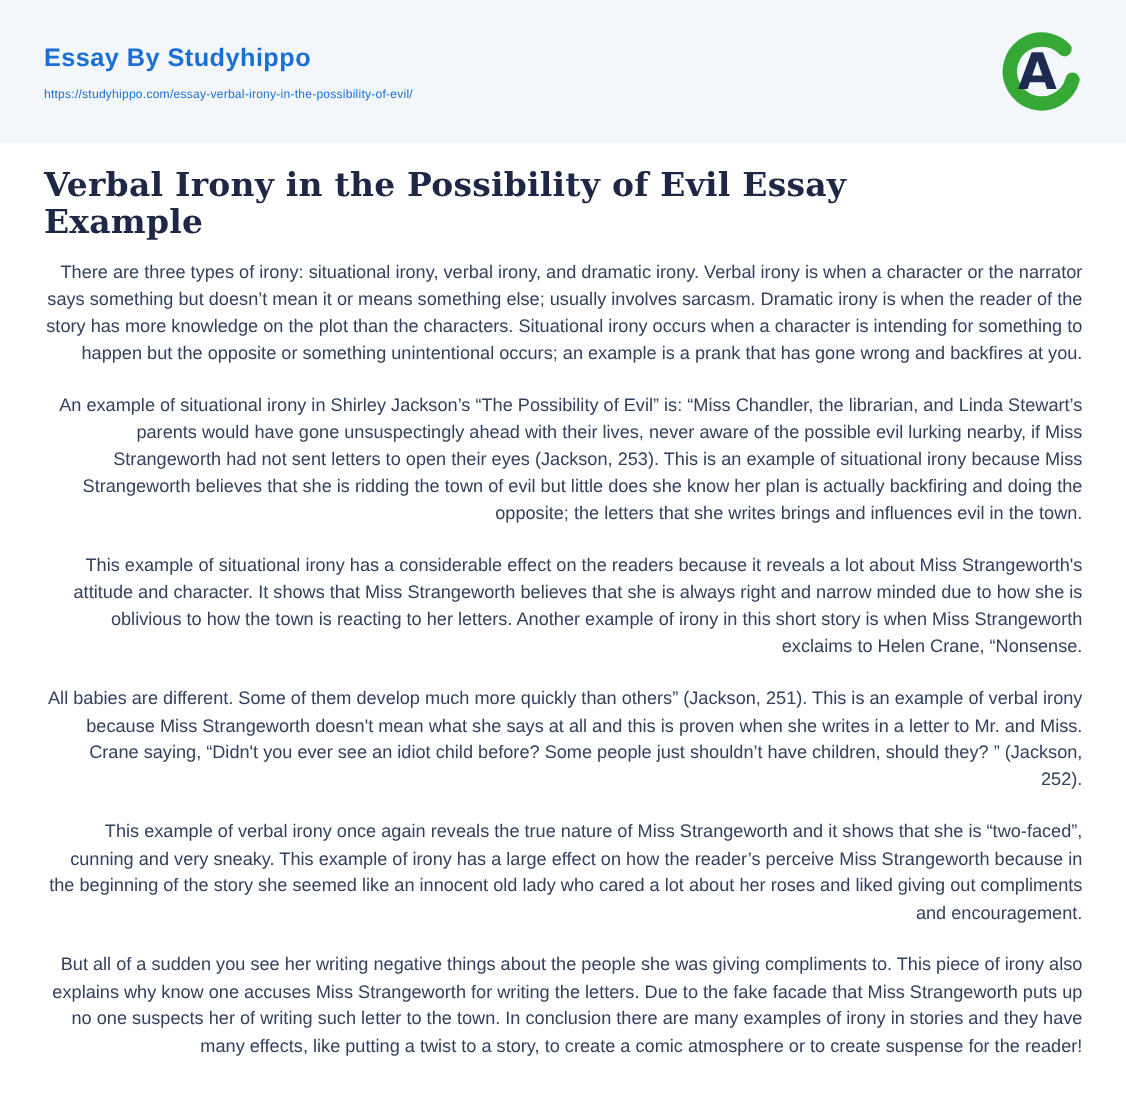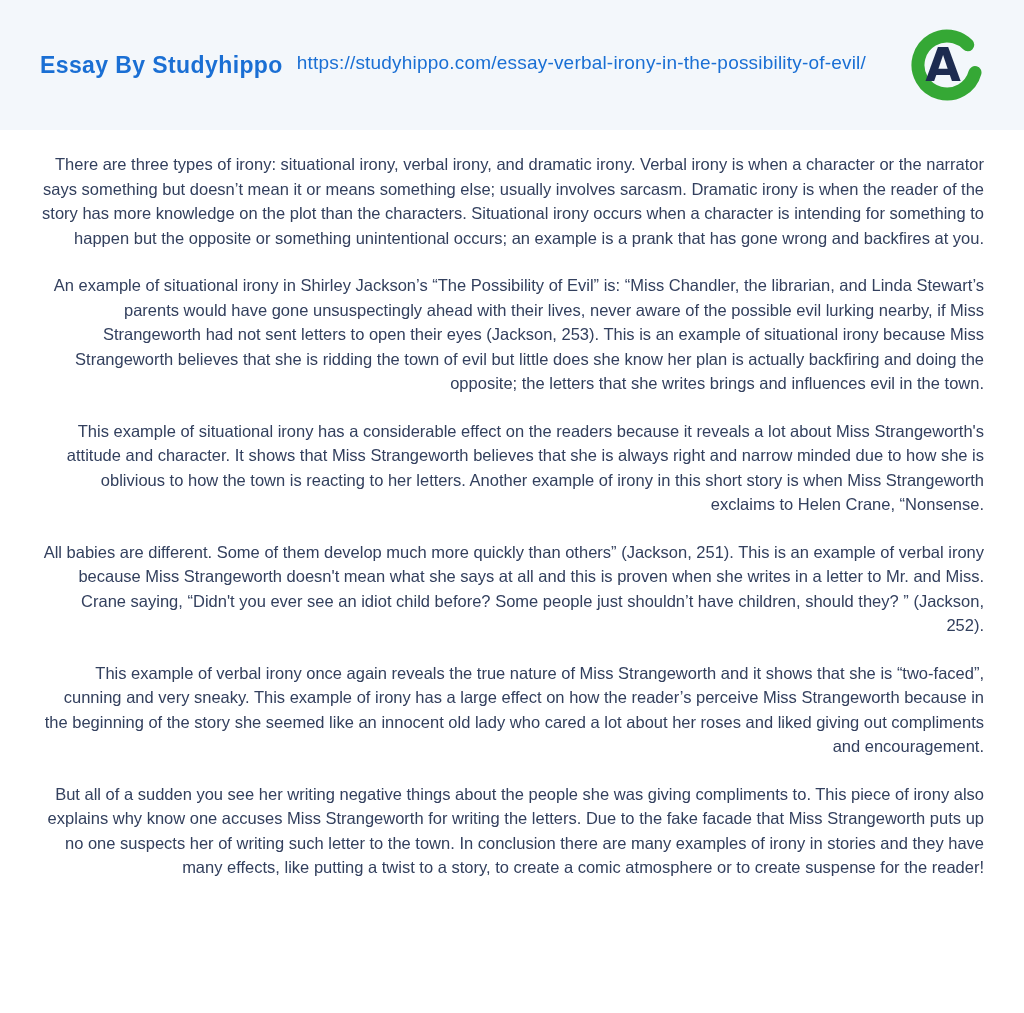--- a/index.html
+++ b/index.html
@@ -14,30 +14,30 @@
   
   .page-header {
     width: 100%;
     height: 130px;
     background: #f3f7fb;
     display: flex;
     align-items: center;
     justify-content: space-between;
     padding: 0 40px;
   }
-  .header-text { display: flex; gap: 14px; }
+  .header-text { display: flex; flex-direction: column; gap: 14px; }
   .site-title {
     color: #1a6fd4;
     font-size: 23px;
     font-weight: 700;
     letter-spacing: 0.4px;
   }
   .page-url {
     color: #1a6fd4;
-    font-size: 19px;
+    font-size: 11px;
     font-weight: 400;
     text-decoration: none;
     letter-spacing: 0.2px;
     cursor: pointer;
   }
   .logo { width: 74px; height: 74px; flex: 0 0 auto; }
   
   .article {
     padding: 22px 40px 0 40px;
   }
@@ -71,20 +71,21 @@
     </div>
     <div class="logo">
       <svg width="74" height="74" viewBox="0 0 74 74" aria-hidden="true">
         <circle cx="37" cy="37" r="29" fill="none" stroke="#35a835" stroke-width="13" stroke-linecap="round" stroke-dasharray="152 30.2" transform="rotate(15 37 37)"></circle>
         <text x="33" y="53" text-anchor="middle" font-family="DejaVu Sans, sans-serif" font-size="46" font-weight="bold" fill="#1d2b50">A</text>
       </svg>
     </div>
   </header>
 
   <main class="article">
+    <h1 class="article-title">Verbal Irony in the Possibility of Evil Essay Example</h1>
 
     <p>There are three types of irony: situational irony, verbal irony, and dramatic irony. Verbal irony is when a character or the narrator says something but doesn’t mean it or means something else; usually involves sarcasm. Dramatic irony is when the reader of the story has more knowledge on the plot than the characters. Situational irony occurs when a character is intending for something to happen but the opposite or something unintentional occurs; an example is a prank that has gone wrong and backfires at you.</p>
     <p>An example of situational irony in Shirley Jackson’s “The Possibility of Evil” is: “Miss Chandler, the librarian, and Linda Stewart’s parents would have gone unsuspectingly ahead with their lives, never aware of the possible evil lurking nearby, if Miss Strangeworth had not sent letters to open their eyes (Jackson, 253). This is an example of situational irony because Miss Strangeworth believes that she is ridding the town of evil but little does she know her plan is actually backfiring and doing the opposite; the letters that she writes brings and influences evil in the town.</p>
     <p>This example of situational irony has a considerable effect on the readers because it reveals a lot about Miss Strangeworth's attitude and character. It shows that Miss Strangeworth believes that she is always right and narrow minded due to how she is oblivious to how the town is reacting to her letters. Another example of irony in this short story is when Miss Strangeworth exclaims to Helen Crane, “Nonsense.</p>
     <p>All babies are different. Some of them develop much more quickly than others” (Jackson, 251). This is an example of verbal irony because Miss Strangeworth doesn't mean what she says at all and this is proven when she writes in a letter to Mr. and Miss. Crane saying, “Didn't you ever see an idiot child before? Some people just shouldn’t have children, should they? ” (Jackson, 252).</p>
     <p>This example of verbal irony once again reveals the true nature of Miss Strangeworth and it shows that she is “two-faced”, cunning and very sneaky. This example of irony has a large effect on how the reader’s perceive Miss Strangeworth because in the beginning of the story she seemed like an innocent old lady who cared a lot about her roses and liked giving out compliments and encouragement.</p>
     <p>But all of a sudden you see her writing negative things about the people she was giving compliments to. This piece of irony also explains why know one accuses Miss Strangeworth for writing the letters. Due to the fake facade that Miss Strangeworth puts up no one suspects her of writing such letter to the town. In conclusion there are many examples of irony in stories and they have many effects, like putting a twist to a story, to create a comic atmosphere or to create suspense for the reader!</p>
   </main>
 
 </div>

